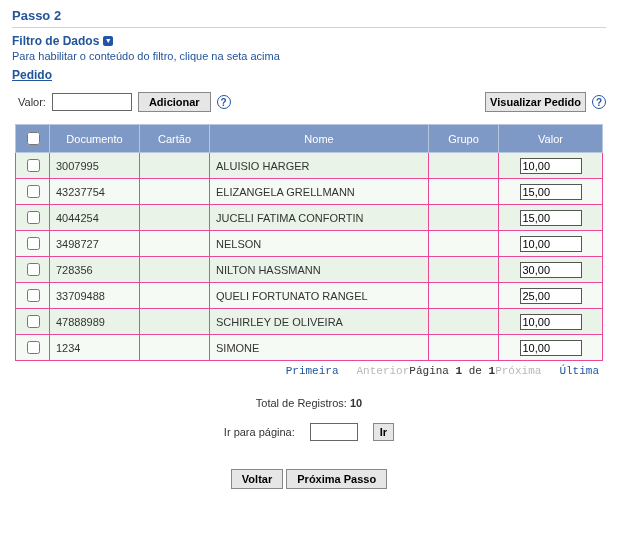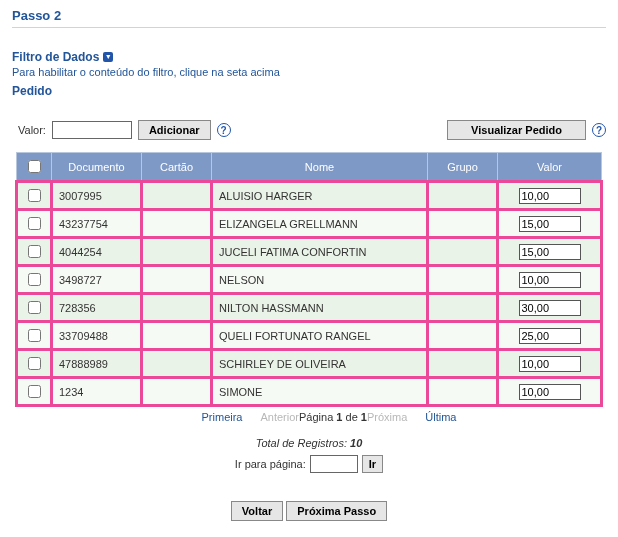--- a/index.html
+++ b/index.html
@@ -11,21 +11,21 @@
     color: #333;
     background: #fff;
     width: 618px;
   }
   .step-title {
     color: #225599;
     font-weight: bold;
     font-size: 13px;
     padding-bottom: 4px;
     border-bottom: 1px solid #c5d6e8;
-    margin-bottom: 22px;
+    margin-bottom: 6px;
   }
   .filter-row {
     display: flex;
     align-items: center;
     gap: 4px;
     margin-bottom: 2px;
   }
   .filter-title {
     color: #225599;
     font-weight: bold;
@@ -43,21 +43,22 @@
   }
   .filter-help {
     color: #225599;
     font-size: 11px;
     margin-bottom: 6px;
   }
   .section-title {
     color: #225599;
     font-weight: bold;
     font-size: 12px;
-    margin-bottom: 22px;
+    margin-bottom: 10px;
+    text-decoration: underline;
   }
   .top-controls {
     display: flex;
     align-items: flex-start;
     justify-content: space-between;
     margin-bottom: 10px;
   }
   .left-controls {
     display: flex;
     align-items: center;
@@ -113,21 +114,21 @@
   table.grid th {
     background: #7e99c6;
     color: #fff;
     font-weight: normal;
     font-size: 11px;
     padding: 4px 6px;
     border: 1px solid #b7c7dd;
     text-align: center;
   }
   table.grid td {
-    border: 3px solid #ec4899;
+    border: 1px solid #ec4899;
     padding: 3px 6px;
     font-size: 11px;
   }
   table.grid tr:nth-child(odd) td { background: #eaf3e7; }
   table.grid tr:nth-child(even) td { background: #f6faf4; }
   .col-chk { width: 34px; text-align: center; }
   .col-doc { width: 90px; }
   .col-card { width: 70px; }
   .col-name { }
   .col-grupo { width: 70px; }
@@ -139,44 +140,44 @@
     background: #fff;
     font-size: 11px;
     padding: 0 2px;
   }
   input.row-chk { }
 
   .pager {
     width: 588px;
     margin: 4px auto 0 auto;
     display: flex;
-    justify-content: center;
+    justify-content: flex-end;
     font-size: 11px;
     padding: 0 4px;
+    font-family: Liberation Mono, monospace;
   }
   .pager .left-links, .pager .right-links {
     display: flex; gap: 18px;
   }
   .pager .left-links{ margin-left:40px; }
   .pager .link { color: #225599; cursor: pointer; }
   .pager .disabled { color: #b8b8b8; cursor: default; }
   .pager .center { text-align: center; flex: 0 0 auto; }
   .totreg {
     text-align: center;
     font-size: 11px;
+    margin-top: 20px;
+  }
+  .goto {
+    text-align: center;
     margin-top: 14px;
-    font-style: italic;
-  }
-  .goto {
-    text-align: center;
-    margin-top: 6px;
     display: flex;
     align-items: center;
     justify-content: center;
-    gap: 4px;
+    gap: 15px;
   }
   .goto .btn-sm {
     background: #e6e6e6;
     border: 1px solid #888;
     font-size: 11px;
     font-weight: bold;
     padding: 0 6px;
     height: 18px;
     cursor: pointer;
   }
@@ -200,21 +201,21 @@
 
 <div class="top-controls">
   <div class="left-controls">
     <span class="lbl">Valor:</span>
     <input class="txt" style="width: 80px;" type="text" value="">
     <button class="btn">Adicionar</button>
     <span class="help-icon">?</span>
   </div>
   <div class="right-controls">
     <div class="row1">
-      <button class="btn" style="padding:1px 23px">Visualizar Pedido</button>
+      <button class="btn" style="padding:1px 4px">Visualizar Pedido</button>
       <span class="help-icon">?</span>
     </div>
   </div>
 </div>
 
 <table class="grid">
   <thead>
     <tr>
       <th class="col-chk"><input type="checkbox" style=""></th>
       <th class="col-doc">Documento</th>

